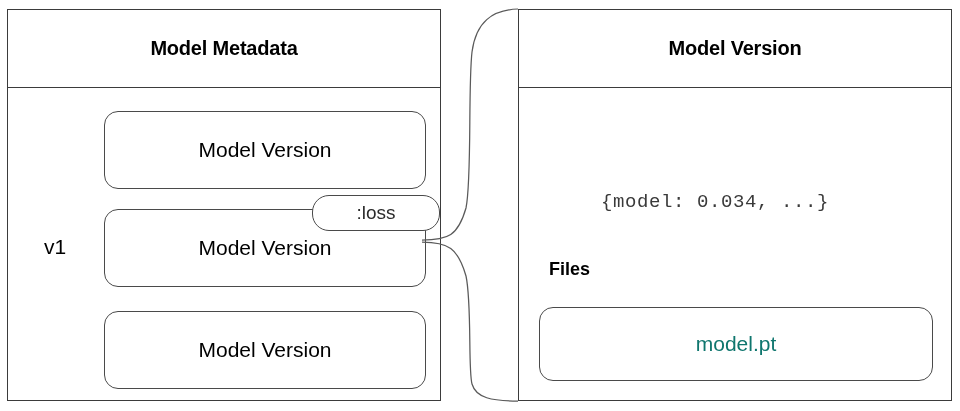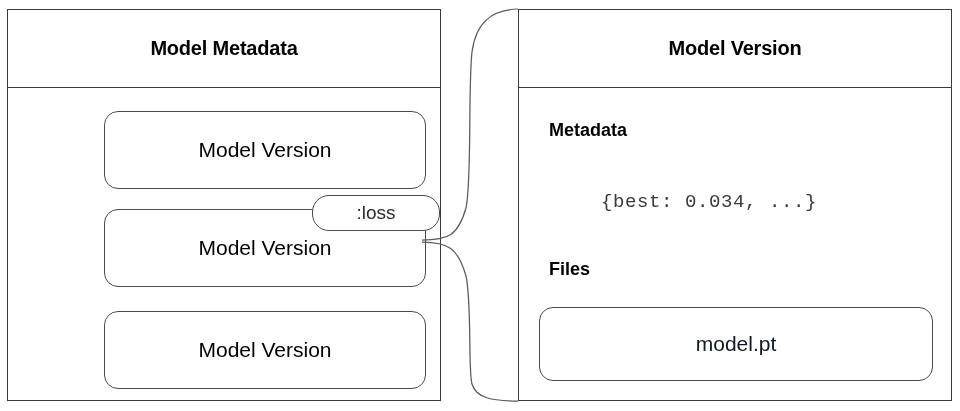--- a/index.html
+++ b/index.html
@@ -130,21 +130,21 @@
   }
   .file-box {
     position: absolute;
     border: 1.15px solid #4a4a4a;
     border-radius: 14px;
     background: #ffffff;
     display: flex;
     align-items: center;
     justify-content: center;
     font-size: 21px;
-    color: #0f172a;
+    color: #0f766e;
   }
 
   
   #connector-layer {
     position: absolute;
     left: 0;
     top: 0;
     width: 960px;
     height: 411px;
     pointer-events: none;
@@ -165,40 +165,40 @@
 
     <div class="panel-header">Model Metadata</div>
 
     <div class="panel-body">
 
       <div class="version-row" style="top:24px;">
         <div class="version-box">Model Version</div>
       </div>
 
       <div class="version-row" style="top:122px;">
+        <div class="version-label">v1</div>
         <div class="version-box">Model Version</div>
         <div class="tag-pill" style="left:304px; top:-14px;">:loss</div>
       </div>
 
       <div class="version-row" style="top:224px;">
         <div class="version-box">Model Version</div>
       </div>
 
     </div>
   </div>
 
   <div class="panel abs" id="version-panel">
 
     <div class="panel-header">Model Version</div>
 
     <div class="panel-body">
 
-      <div class="section-heading" style="top:33px;">Metadata</div>
-
-      <div class="metadata-value" style="top:104px;">{best: 0.034, ...}</div>
+
+      <div class="metadata-value" style="top:104px;">{model: 0.034, ...}</div>
 
       <div class="section-heading" style="top:172px;">Files</div>
 
       <div class="file-box" style="left:20px; top:220px; width:392px; height:72px;">model.pt</div>
 
     </div>
   </div>
 
   <svg id="connector-layer" viewBox="0 0 960 411">
     <path d="M 422 240

